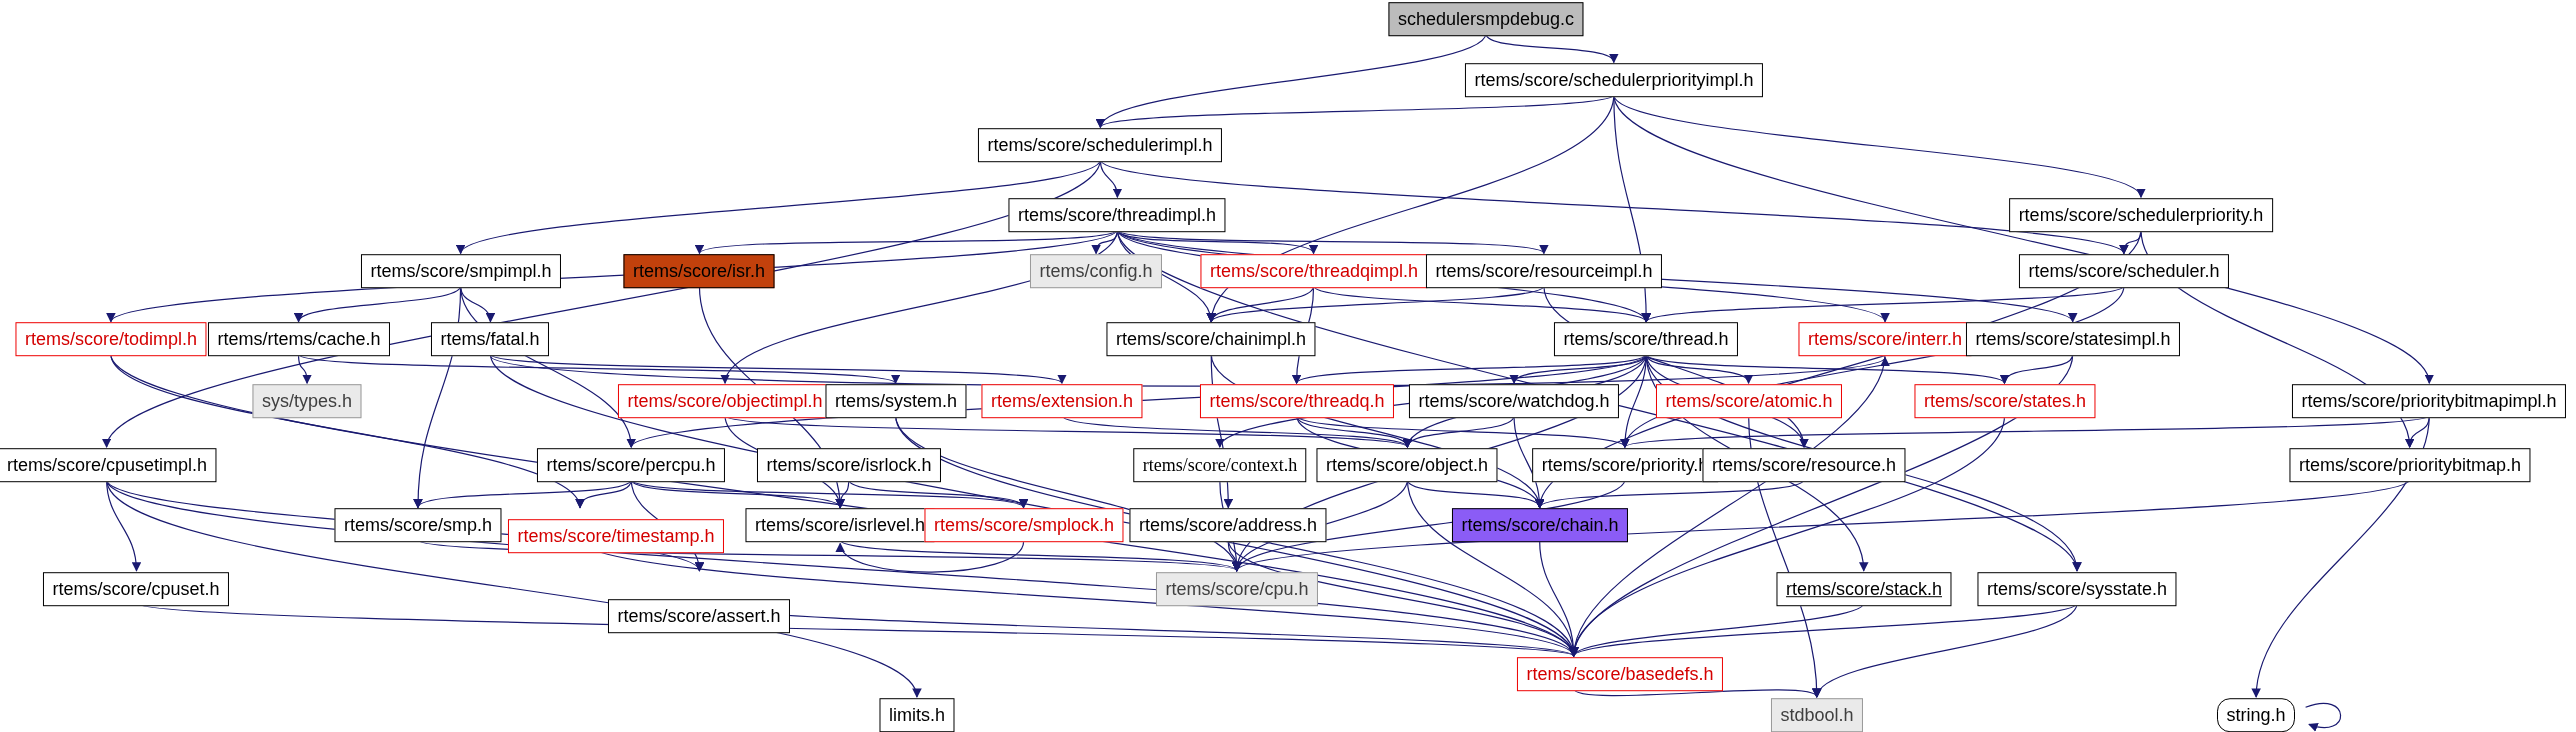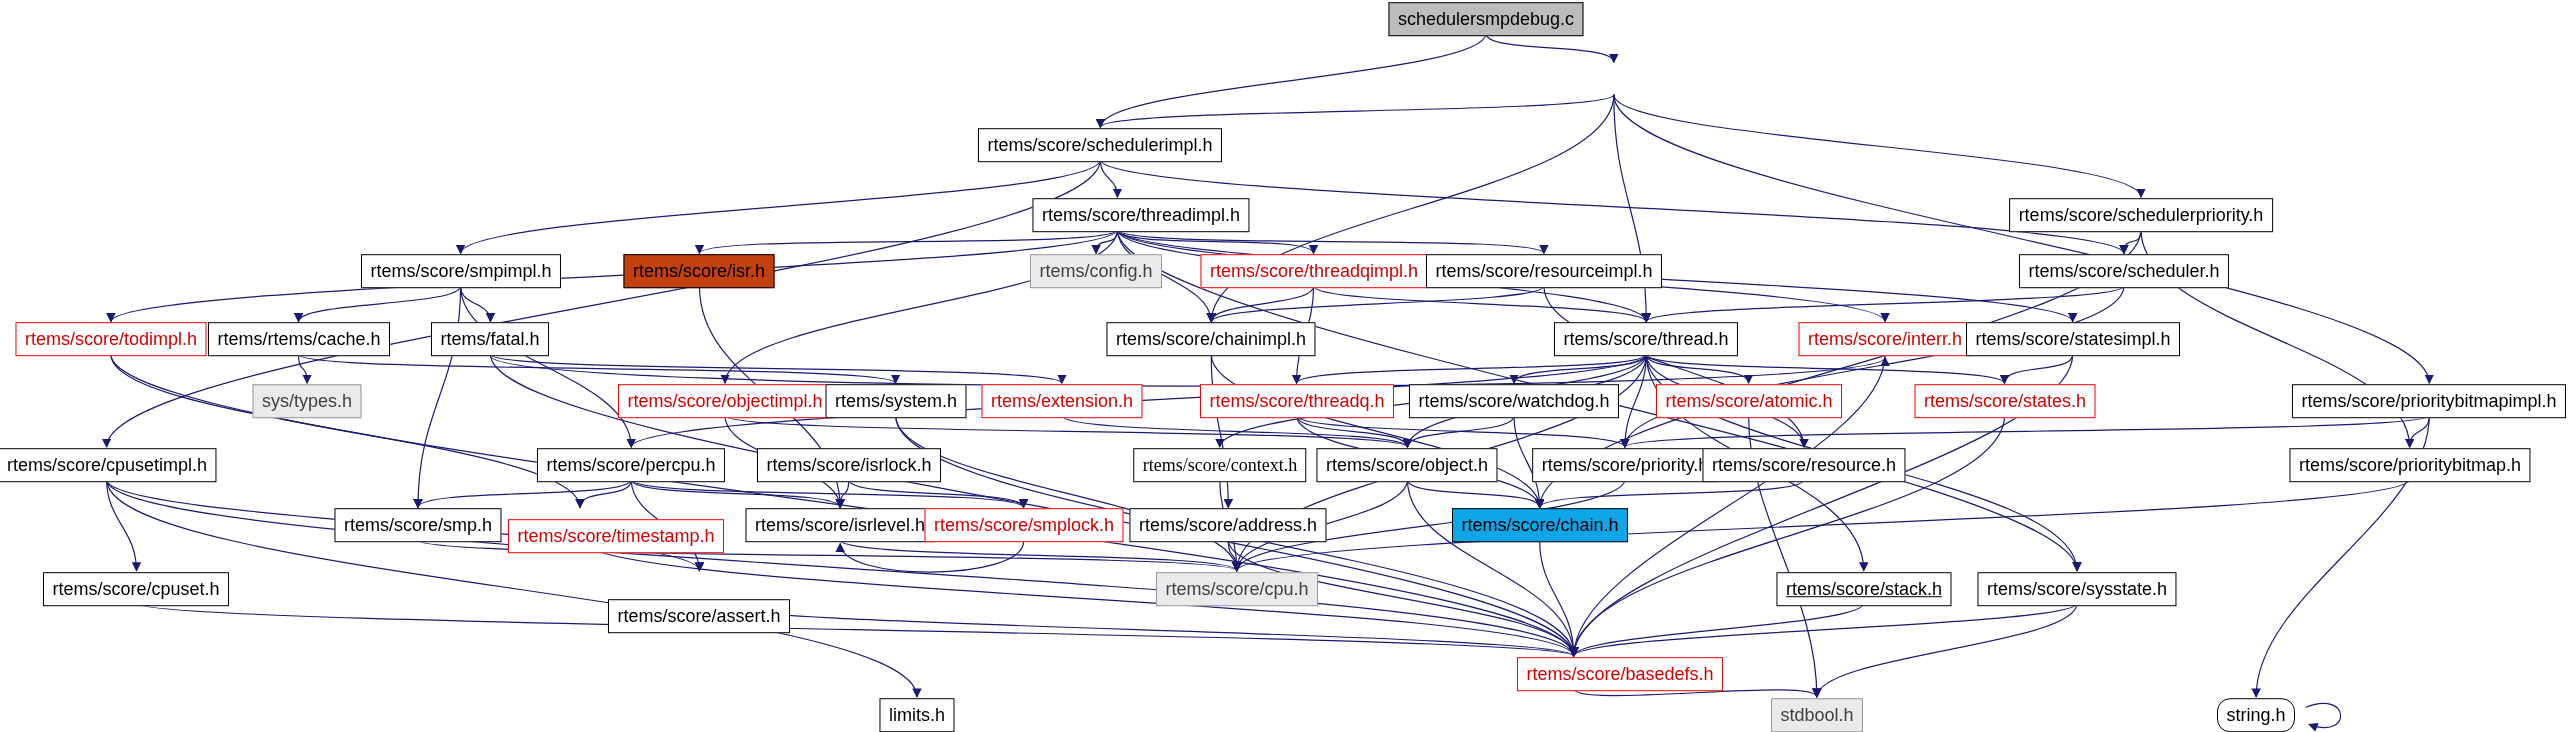--- a/index.html
+++ b/index.html
@@ -134,22 +134,23 @@
       <path d="M 1805 633 C 1805 694.2, 1845 707.8, 1845 769" class="edge" stroke="#191970" stroke-width="1.4" marker-end="url(#arr)"></path>
       <path d="M 160 707 C 160 734.9, 1845 741.1, 1845 769" class="edge" stroke="#191970" stroke-width="1.4" marker-end="url(#arr)"></path>
       <path d="M 820 707 C 820 734.9, 1845 741.1, 1845 769" class="edge" stroke="#191970" stroke-width="1.4" marker-end="url(#arr)"></path>
       <path d="M 2185 707 C 2185 734.9, 1845 741.1, 1845 769" class="edge" stroke="#191970" stroke-width="1.4" marker-end="url(#arr)"></path>
       <path d="M 2435 707 C 2435 734.9, 1845 741.1, 1845 769" class="edge" stroke="#191970" stroke-width="1.4" marker-end="url(#arr)"></path>
       <path d="M 2435 707 C 2435 756.5, 2130 767.5, 2130 817" class="edge" stroke="#191970" stroke-width="1.4" marker-end="url(#arr)"></path>
       <path d="M 1845 807 C 1845 831, 2130 793, 2130 817" class="edge" stroke="#191970" stroke-width="1.4" marker-end="url(#arr)"></path>
       <path d="M 2703 829 C 2757 808, 2757 868, 2707 849" class="edge" stroke="#191970" stroke-width="1.4" marker-end="url(#arr)"></path>
     </svg>
     <div class="node" style="left: 1486px; top: 19px; background: rgb(188, 188, 188); border-color: rgb(0, 0, 0); color: rgb(0, 0, 0);">schedulersmpdebug.c</div>
+    <div class="node" style="left: 1614px; top: 80px; background: rgb(255, 255, 255); border-color: rgb(0, 0, 0); color: rgb(0, 0, 0);">rtems/score/schedulerpriorityimpl.h</div>
     <div class="node" style="left: 1100px; top: 145px; background: rgb(255, 255, 255); border-color: rgb(0, 0, 0); color: rgb(0, 0, 0);">rtems/score/schedulerimpl.h</div>
-    <div class="node" style="left: 1117px; top: 215px; background: rgb(255, 255, 255); border-color: rgb(0, 0, 0); color: rgb(0, 0, 0); margin-left: 24px;">rtems/score/threadimpl.h</div>
+    <div class="node" style="left: 1117px; top: 215px; background: rgb(255, 255, 255); border-color: rgb(0, 0, 0); color: rgb(0, 0, 0);">rtems/score/threadimpl.h</div>
     <div class="node" style="left: 2141px; top: 215px; background: rgb(255, 255, 255); border-color: rgb(0, 0, 0); color: rgb(0, 0, 0);">rtems/score/schedulerpriority.h</div>
     <div class="node" style="left: 461px; top: 271px; background: rgb(255, 255, 255); border-color: rgb(0, 0, 0); color: rgb(0, 0, 0);">rtems/score/smpimpl.h</div>
     <div class="node" style="left: 699px; top: 271px; background: #c2410c; border-color: rgb(0, 0, 0); color: rgb(0, 0, 0);">rtems/score/isr.h</div>
     <div class="node" style="left: 1096px; top: 271px; background: rgb(234, 234, 234); border-color: rgb(153, 153, 153); color: rgb(64, 64, 64);">rtems/config.h</div>
     <div class="node" style="left: 1314px; top: 271px; background: rgb(255, 255, 255); border-color: rgb(238, 0, 0); color: rgb(212, 0, 0);">rtems/score/threadqimpl.h</div>
     <div class="node" style="left: 1544px; top: 271px; background: rgb(255, 255, 255); border-color: rgb(0, 0, 0); color: rgb(0, 0, 0);">rtems/score/resourceimpl.h</div>
     <div class="node" style="left: 2124px; top: 271px; background: rgb(255, 255, 255); border-color: rgb(0, 0, 0); color: rgb(0, 0, 0);">rtems/score/scheduler.h</div>
     <div class="node" style="left: 111px; top: 339px; background: rgb(255, 255, 255); border-color: rgb(238, 0, 0); color: rgb(212, 0, 0);">rtems/score/todimpl.h</div>
     <div class="node" style="left: 299px; top: 339px; background: rgb(255, 255, 255); border-color: rgb(0, 0, 0); color: rgb(0, 0, 0);">rtems/rtems/cache.h</div>
     <div class="node" style="left: 490px; top: 339px; background: rgb(255, 255, 255); border-color: rgb(0, 0, 0); color: rgb(0, 0, 0);">rtems/fatal.h</div>
@@ -172,21 +173,21 @@
     <div class="node" style="left: 1220px; top: 465px; background: rgb(255, 255, 255); border-color: rgb(0, 0, 0); color: rgb(0, 0, 0); font-family: Liberation Serif, serif;">rtems/score/context.h</div>
     <div class="node" style="left: 1407px; top: 465px; background: rgb(255, 255, 255); border-color: rgb(0, 0, 0); color: rgb(0, 0, 0);">rtems/score/object.h</div>
     <div class="node" style="left: 1625px; top: 465px; background: rgb(255, 255, 255); border-color: rgb(0, 0, 0); color: rgb(0, 0, 0);">rtems/score/priority.h</div>
     <div class="node" style="left: 1804px; top: 465px; background: rgb(255, 255, 255); border-color: rgb(0, 0, 0); color: rgb(0, 0, 0);">rtems/score/resource.h</div>
     <div class="node" style="left: 2410px; top: 465px; background: rgb(255, 255, 255); border-color: rgb(0, 0, 0); color: rgb(0, 0, 0);">rtems/score/prioritybitmap.h</div>
     <div class="node" style="left: 418px; top: 525px; background: rgb(255, 255, 255); border-color: rgb(0, 0, 0); color: rgb(0, 0, 0);">rtems/score/smp.h</div>
     <div class="node" style="left: 580px; top: 536px; background: rgb(255, 255, 255); border-color: rgb(238, 0, 0); color: rgb(212, 0, 0); margin-left: 36px;">rtems/score/timestamp.h</div>
     <div class="node" style="left: 840px; top: 525px; background: rgb(255, 255, 255); border-color: rgb(0, 0, 0); color: rgb(0, 0, 0);">rtems/score/isrlevel.h</div>
     <div class="node" style="left: 1024px; top: 525px; background: rgb(255, 255, 255); border-color: rgb(238, 0, 0); color: rgb(212, 0, 0);">rtems/score/smplock.h</div>
     <div class="node" style="left: 1228px; top: 525px; background: rgb(255, 255, 255); border-color: rgb(0, 0, 0); color: rgb(0, 0, 0);">rtems/score/address.h</div>
-    <div class="node" style="left: 1540px; top: 525px; background: #0ea5e9; border-color: rgb(0, 0, 0); color: rgb(0, 0, 0);">rtems/score/chain.h</div>
+    <div class="node" style="left: 1540px; top: 525px; background: #8b5cf6; border-color: rgb(0, 0, 0); color: rgb(0, 0, 0);">rtems/score/chain.h</div>
     <div class="node" style="left: 136px; top: 589px; background: rgb(255, 255, 255); border-color: rgb(0, 0, 0); color: rgb(0, 0, 0);">rtems/score/cpuset.h</div>
     <div class="node" style="left: 699px; top: 616px; background: rgb(255, 255, 255); border-color: rgb(0, 0, 0); color: rgb(0, 0, 0);">rtems/score/assert.h</div>
     <div class="node" style="left: 1237px; top: 589px; background: rgb(234, 234, 234); border-color: rgb(153, 153, 153); color: rgb(64, 64, 64);">rtems/score/cpu.h</div>
     <div class="node" style="left: 1864px; top: 589px; background: rgb(255, 255, 255); border-color: rgb(0, 0, 0); color: rgb(0, 0, 0); text-decoration: underline;">rtems/score/stack.h</div>
     <div class="node" style="left: 2077px; top: 589px; background: rgb(255, 255, 255); border-color: rgb(0, 0, 0); color: rgb(0, 0, 0);">rtems/score/sysstate.h</div>
     <div class="node" style="left: 1620px; top: 674px; background: rgb(255, 255, 255); border-color: rgb(238, 0, 0); color: rgb(212, 0, 0);">rtems/score/basedefs.h</div>
     <div class="node" style="left: 917px; top: 715px; background: rgb(255, 255, 255); border-color: rgb(0, 0, 0); color: rgb(0, 0, 0);">limits.h</div>
     <div class="node" style="left: 1817px; top: 715px; background: rgb(234, 234, 234); border-color: rgb(153, 153, 153); color: rgb(64, 64, 64);">stdbool.h</div>
     <div class="node" style="left: 2256px; top: 715px; background: rgb(255, 255, 255); border-color: rgb(0, 0, 0); color: rgb(0, 0, 0); border-radius: 13px;">string.h</div>
   </div>

